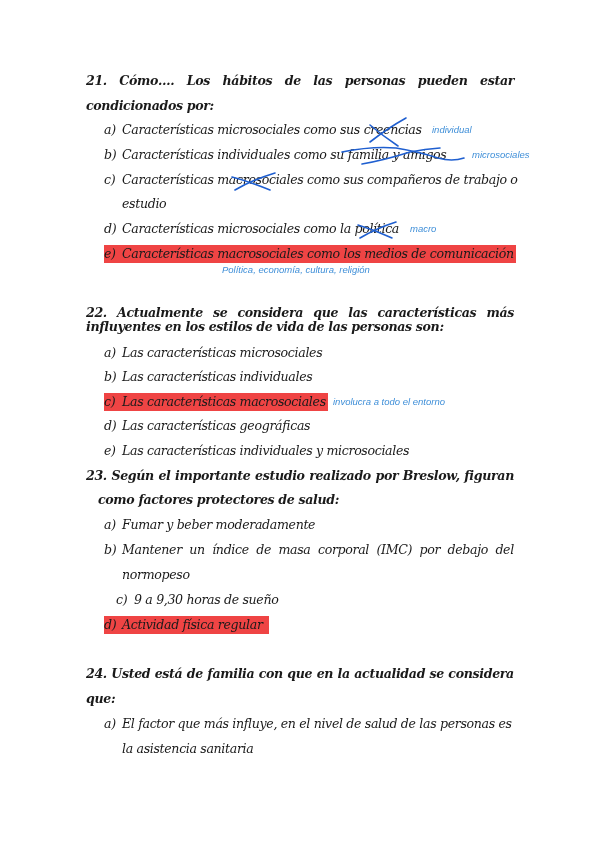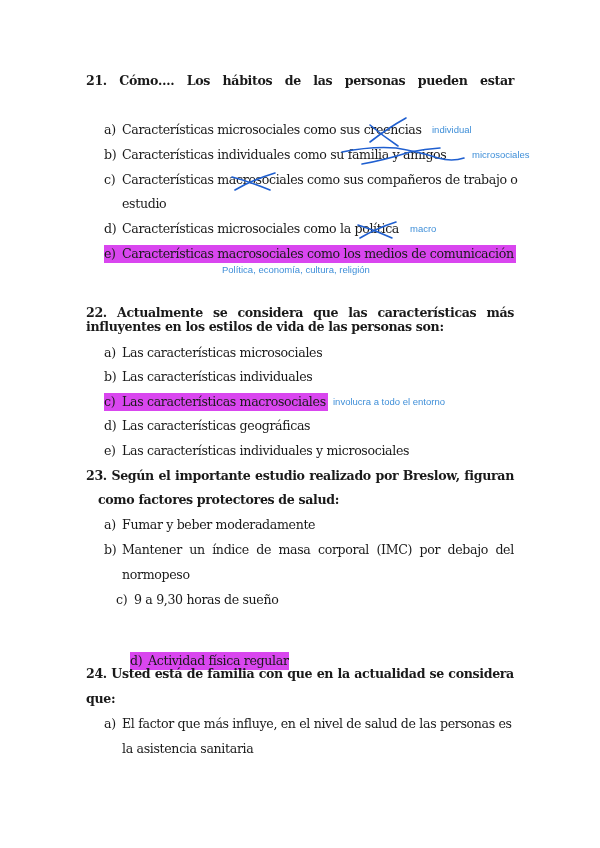--- a/index.html
+++ b/index.html
@@ -1,45 +1,46 @@
 <!DOCTYPE html>
 <html><head>
   <meta charset="utf-8">
   <style>
     html, body { margin: 0; padding: 0; background: #ffffff; }
     body { width: 600px; height: 848px; position: relative; overflow: hidden;
            font-family: "DejaVu Serif", "Liberation Serif", serif; color: #1a1a1a; }
-    .page { position: absolute; left: 0; top: 0; width: 600px; height: 728px; }
+    .page { position: absolute; left: 0; top: 0; width: 600px; height: 728px; font-style: italic; }
     .line { position: absolute; white-space: nowrap; font-size: 12.6px; line-height: 18px; letter-spacing: -0.35px; }
     .q { font-weight: bold; left: 86px; }
     .justify { width: 428px; display: flex; justify-content: space-between; }
     .opt { left: 104px; }
     .opt .lbl { display: inline-block; width: 18px; }
     .cont { left: 122px; }
-    .hl { background: #d946ef; }
+    .hl { background: #ef4444; }
     .note { position: absolute; white-space: nowrap; font-family: "Liberation Sans", "DejaVu Sans", sans-serif;
             font-size: 9.5px; color: #3f8fd8; line-height: 12px; }
     svg.ink { position: absolute; left: 0; top: 0; width: 600px; height: 848px; pointer-events: none; }
   </style>
 </head>
 <body>
 
 <div class="page">
 
   <div class="line q justify" style="top:72px;">
     <span>21.</span>
     <span>Cómo….</span>
     <span>Los</span>
     <span>hábitos</span>
     <span>de</span>
     <span>las</span>
     <span>personas</span>
     <span>pueden</span>
     <span>estar</span>
   </div>
+  <div class="line q" style="top:97px;">condicionados por:</div>
 
   <div class="line opt" style="top:121px;">
     <span class="lbl">a)</span><span>Características microsociales como sus creencias</span>
   </div>
   <div class="note" style="left:432px; top:124px;">individual</div>
 
   <div class="line opt" style="top:146px;">
     <span class="lbl">b)</span><span>Características individuales como su familia y amigos</span>
   </div>
   <div class="note" style="left:472px; top:149px;">microsociales</div>
@@ -116,21 +117,21 @@
       <span>(IMC)</span>
       <span>por</span>
       <span>debajo</span>
       <span>del</span>
     </span>
   </div>
   <div class="line cont" style="top:566px;">normopeso</div>
   <div class="line opt" style="top:591px;margin-left:12px;">
     <span class="lbl">c)</span><span>9 a 9,30 horas de sueño</span>
   </div>
-  <div class="line opt hl" style="top:652px; padding-right:0;margin-left:26px;">
+  <div class="line opt hl" style="top:616px; padding-right:6px;">
     <span class="lbl">d)</span><span>Actividad física regular</span>
   </div>
 
   <div class="line q justify" style="top:665px;">
     <span>24.</span>
     <span>Usted</span>
     <span>está</span>
     <span>de</span>
     <span>familia</span>
     <span>con</span>

